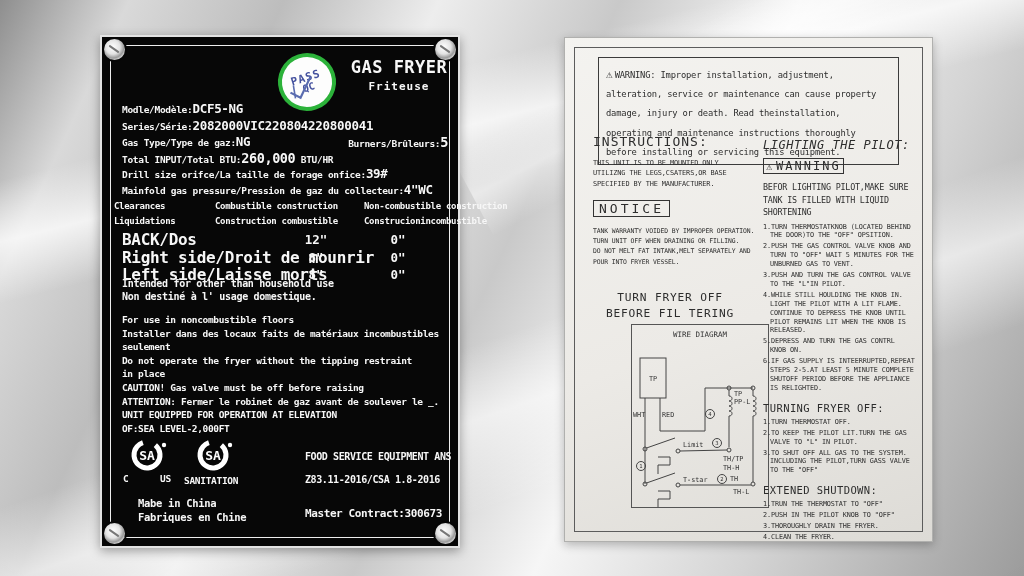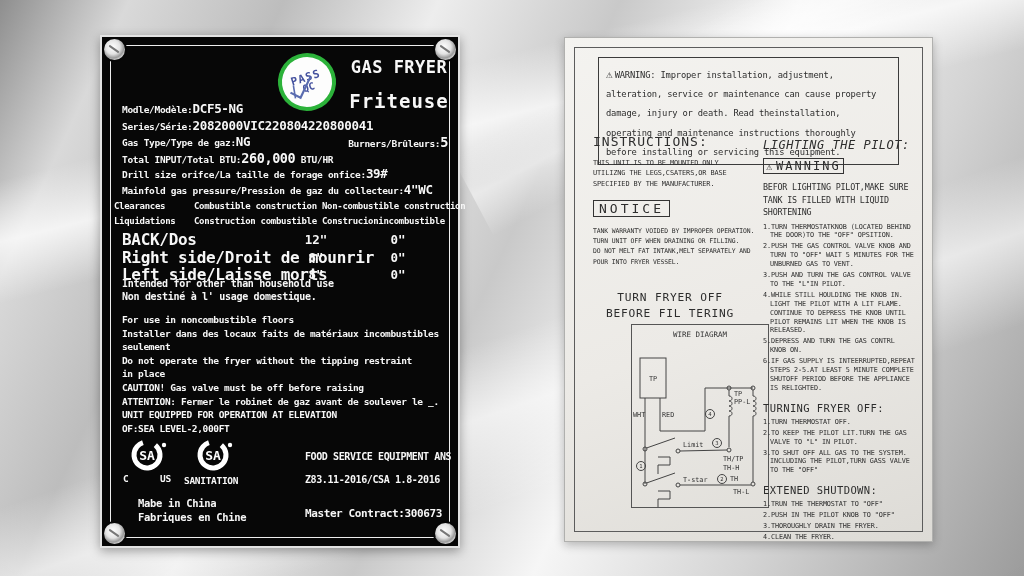--- a/index.html
+++ b/index.html
@@ -27,29 +27,29 @@
 
   .qc-badge{position:absolute;left:176px;top:16px;width:50px;height:50px;border-radius:50%;
       background:#fdfdfd;border:4px solid #2cb23a;transform:rotate(-18deg);
       display:flex;flex-direction:column;align-items:center;justify-content:center;color:#44519e;}
   .qc-badge .l1{font-size:11px;font-weight:bold;letter-spacing:1px;}
   .qc-badge .l2{font-size:10px;font-weight:bold;margin-top:-2px;}
   .qc-check{position:absolute;left:2px;top:18px;}
 
   .np-title{position:absolute;left:238px;top:20px;width:118px;text-align:center;}
   .np-title .t1{font-size:17px;font-weight:bold;letter-spacing:.5px;white-space:nowrap;}
-  .np-title .t2{font-size:19px;font-weight:bold;letter-spacing:1px;margin-top:13px;}
+  .np-title .t2{font-size:11px;font-weight:bold;letter-spacing:1px;margin-top:3px;}
 
   .specs{position:absolute;left:20px;top:64px;width:332px;}
   .srow{font-size:9.5px;font-weight:bold;letter-spacing:-.3px;white-space:nowrap;height:16px;line-height:16px;}
   .srow .v{font-size:12.5px;} .srow .v-lg{font-size:13.5px;letter-spacing:-.4px;}
   .srow-split{display:flex;justify-content:space-between;padding-right:6px;}
 
   .clr-head{position:absolute;left:12px;top:162px;width:344px;font-size:9px;font-weight:bold;letter-spacing:-.3px;}
-  .clr-hrow{display:grid;grid-template-columns:80px 128px auto;height:15px;line-height:15px;white-space:nowrap;}
+  .clr-hrow{display:grid;grid-template-columns:80px 128px auto;height:15px;line-height:15px;white-space:nowrap;gap:21px;}
   .clr-rows{position:absolute;left:20px;top:194px;width:332px;font-weight:bold;}
   .clr-row{display:grid;grid-template-columns:168px 52px auto;height:17.5px;line-height:17.5px;}
   .clr-row .n{font-size:16px;letter-spacing:-.3px;white-space:nowrap;}
   .clr-row .c{font-size:12.5px;text-align:center;}
   .clr-row .nc{font-size:12.5px;text-align:center;}
 
   .note1{position:absolute;left:20px;top:241px;width:332px;font-size:10px;font-weight:bold;letter-spacing:-.3px;
          line-height:12.8px;white-space:pre-line;}
   .note2{position:absolute;left:20px;top:276px;width:336px;font-size:9.5px;font-weight:bold;letter-spacing:-.35px;
          line-height:13.6px;white-space:pre-line;}

